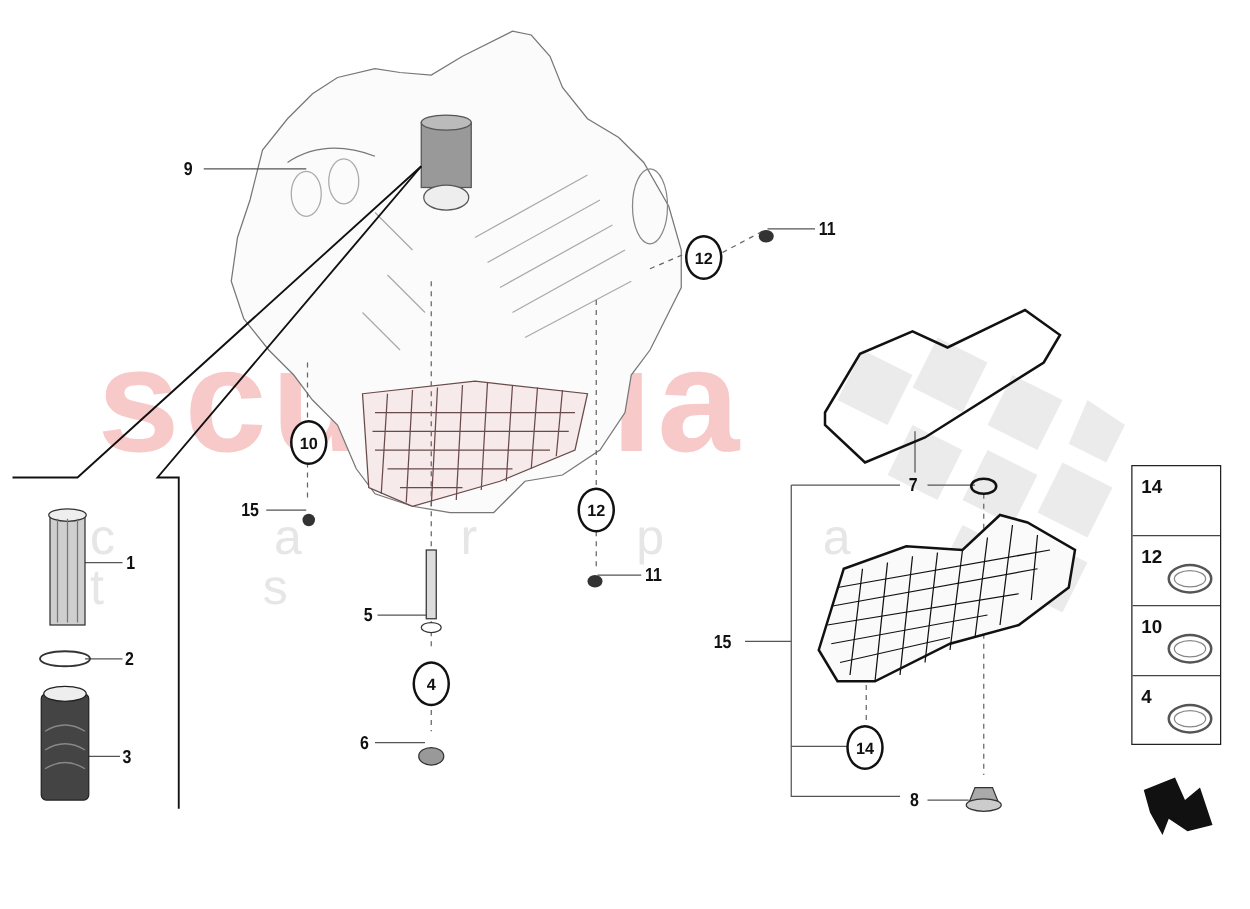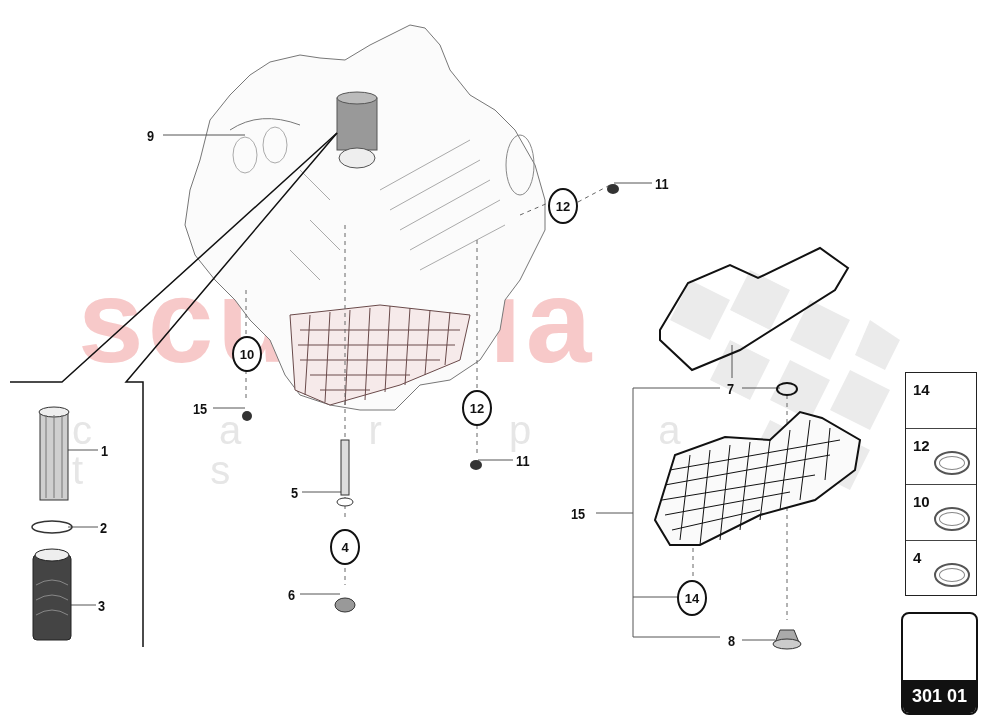--- a/index.html
+++ b/index.html
@@ -196,16 +196,13 @@
     <div class="legend-cell">
       <span class="legend-num">10</span>
       <span class="legend-ring"></span>
     </div>
     <div class="legend-cell">
       <span class="legend-num">4</span>
       <span class="legend-ring"></span>
     </div>
   </div>
 
-  <div class="nav">
-    <div class="nav-code">301 01</div>
-  </div>
 </div>
 
 </body></html>

